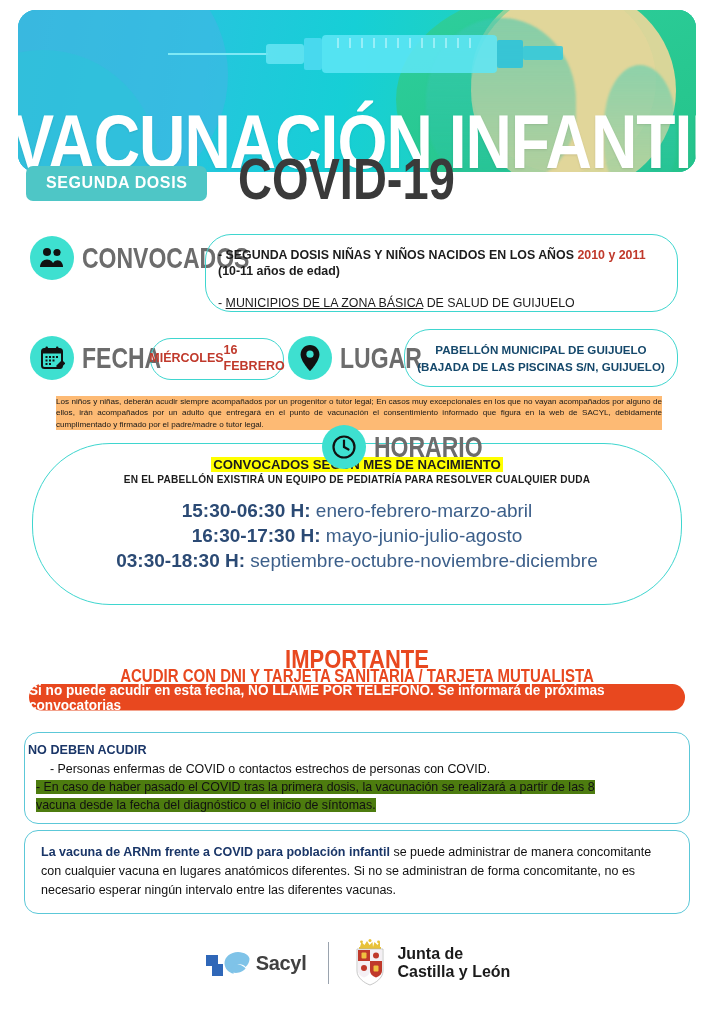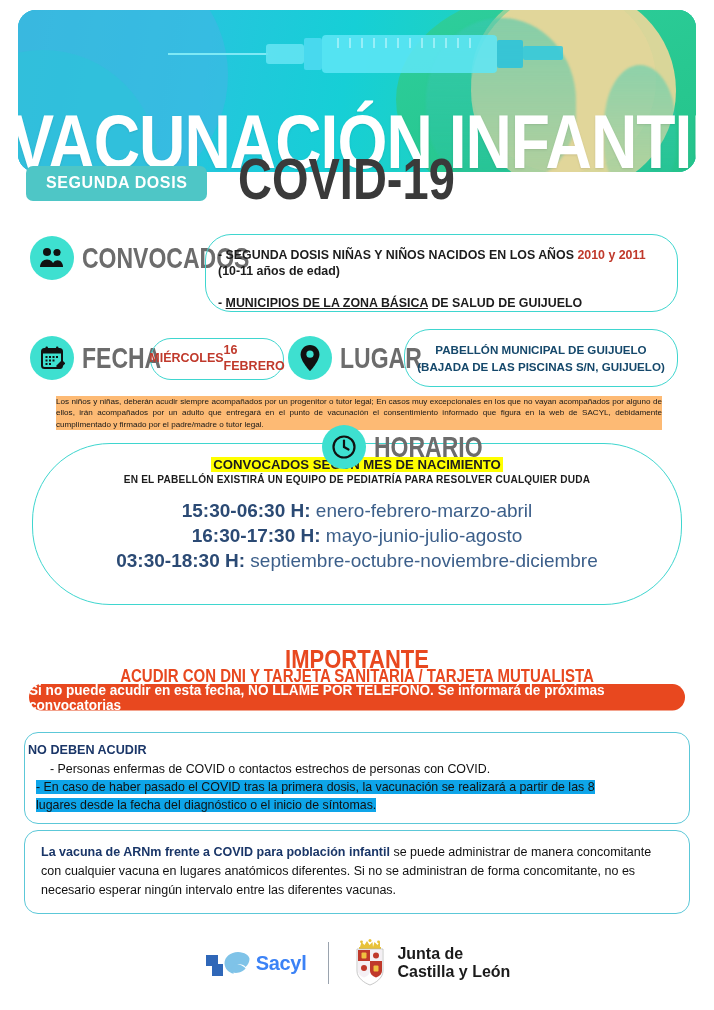--- a/index.html
+++ b/index.html
@@ -116,21 +116,21 @@
   .row-convocados{position:absolute;left:30px;top:236px;display:flex;align-items:center;}
   .box-convocados{
     position:absolute;left:205px;top:234px;width:473px;height:78px;
     border:1.6px solid #3fd6cf;border-radius:26px;
     box-sizing:border-box;
     padding:13px 12px 0 12px;
   }
   .conv-l1{font-size:12.4px;font-weight:bold;color:#1c1c1c;letter-spacing:0px;}
   .conv-l1 .yrs{color:#c0392b;}
   .conv-l2{font-size:12.4px;font-weight:bold;color:#1c1c1c;margin-top:2px;}
-  .conv-l3{font-size:12.4px;font-weight:bold;color:#1c1c1c;margin-top:18px;}
+  .conv-l3{font-size:12.4px;font-weight:normal;color:#1c1c1c;margin-top:18px;}
   .conv-l3 u{text-decoration:underline;}
 
   
   .row-fecha{position:absolute;left:30px;top:336px;display:flex;align-items:center;}
   .pill-fecha{
     position:absolute;left:150px;top:338px;width:134px;height:42px;
     border:1.6px solid #3fd6cf;border-radius:21px;
     box-sizing:border-box;
     display:flex;flex-direction:row;align-items:center;justify-content:center;
     color:#c0392b;font-weight:bold;font-size:12.5px;line-height:1.25;
@@ -199,38 +199,38 @@
 
   
   .box-nodeben{
     position:absolute;left:24px;top:732px;width:666px;height:92px;
     border:1.4px solid #5cc8d8;border-radius:14px;
     box-sizing:border-box;padding:10px 3px;
   }
   .nd-title{font-size:12.6px;font-weight:bold;color:#1a3668;letter-spacing:0px;}
   .nd-li1{font-size:12.4px;color:#111;margin-top:5px;margin-left:22px;}
   .nd-li2{font-size:12.4px;color:#111;margin-top:3px;margin-left:8px;line-height:1.45;}
-  .hl{background:#0ea5e9;}
+  .hl{background:#4d7c0f;}
 
   .box-arnm{
     position:absolute;left:24px;top:830px;width:666px;height:84px;
     border:1.4px solid #5cc8d8;border-radius:14px;
     box-sizing:border-box;padding:12px 16px;
   }
   .arnm-p{font-size:12.5px;color:#111;line-height:1.5;}
   .arnm-p b{color:#1a3668;}
 
   
   .footer{
     position:absolute;left:0;right:0;top:932px;height:62px;
     display:flex;align-items:center;justify-content:center;gap:0px;
   }
   .sacyl{display:flex;align-items:center;gap:6px;}
   .sacyl-word{
-    color:#3b82f6;font-weight:bold;font-size:20px;letter-spacing:-.3px;
+    color:#404040;font-weight:bold;font-size:20px;letter-spacing:-.3px;
   }
   .divider{width:1px;height:42px;background:#9aa3ae;margin:0 22px;}
   .jcyl{display:flex;align-items:center;gap:8px;}
   .jcyl-word{
     color:#1b1b1b;font-weight:bold;font-size:16px;line-height:1.15;
   }
 </style>
 </head>
 <body>
 
@@ -361,21 +361,21 @@
     <div class="sched-line"><b>03:30-18:30 H:</b><span> septiembre-octubre-noviembre-diciembre</span></div>
   </div>
 
   <div class="imp-title">IMPORTANTE</div>
   <div class="imp-sub">ACUDIR CON DNI Y TARJETA SANITARIA / TARJETA MUTUALISTA</div>
   <div class="imp-banner">Si no puede acudir en esta fecha, NO LLAME POR TELÉFONO. Se informará de próximas convocatorias</div>
 
   <div class="box-nodeben">
     <div class="nd-title">NO DEBEN ACUDIR</div>
     <div class="nd-li1">- Personas enfermas de COVID o contactos estrechos de personas con COVID.</div>
-    <div class="nd-li2"><span class="hl"> - En caso de haber pasado el COVID tras la primera dosis, la vacunación se realizará a partir de las 8</span><br><span class="hl">lugares desde la fecha del diagnóstico o el inicio de síntomas.</span></div>
+    <div class="nd-li2"><span class="hl"> - En caso de haber pasado el COVID tras la primera dosis, la vacunación se realizará a partir de las 8</span><br><span class="hl">vacuna desde la fecha del diagnóstico o el inicio de síntomas.</span></div>
   </div>
 
   <div class="box-arnm">
     <div class="arnm-p"><b>La vacuna de ARNm frente a COVID para población infantil</b><span> se puede administrar de manera concomitante con cualquier vacuna en lugares anatómicos diferentes. Si no se administran de forma concomitante, no es necesario esperar ningún intervalo entre las diferentes vacunas.</span></div>
   </div>
 
   <div class="footer">
     <div class="sacyl">
       <svg width="46" height="40" viewBox="0 0 46 40" xmlns="http://www.w3.org/2000/svg">
         <rect x="2" y="12" width="12" height="11" fill="#2f67b8"></rect>

